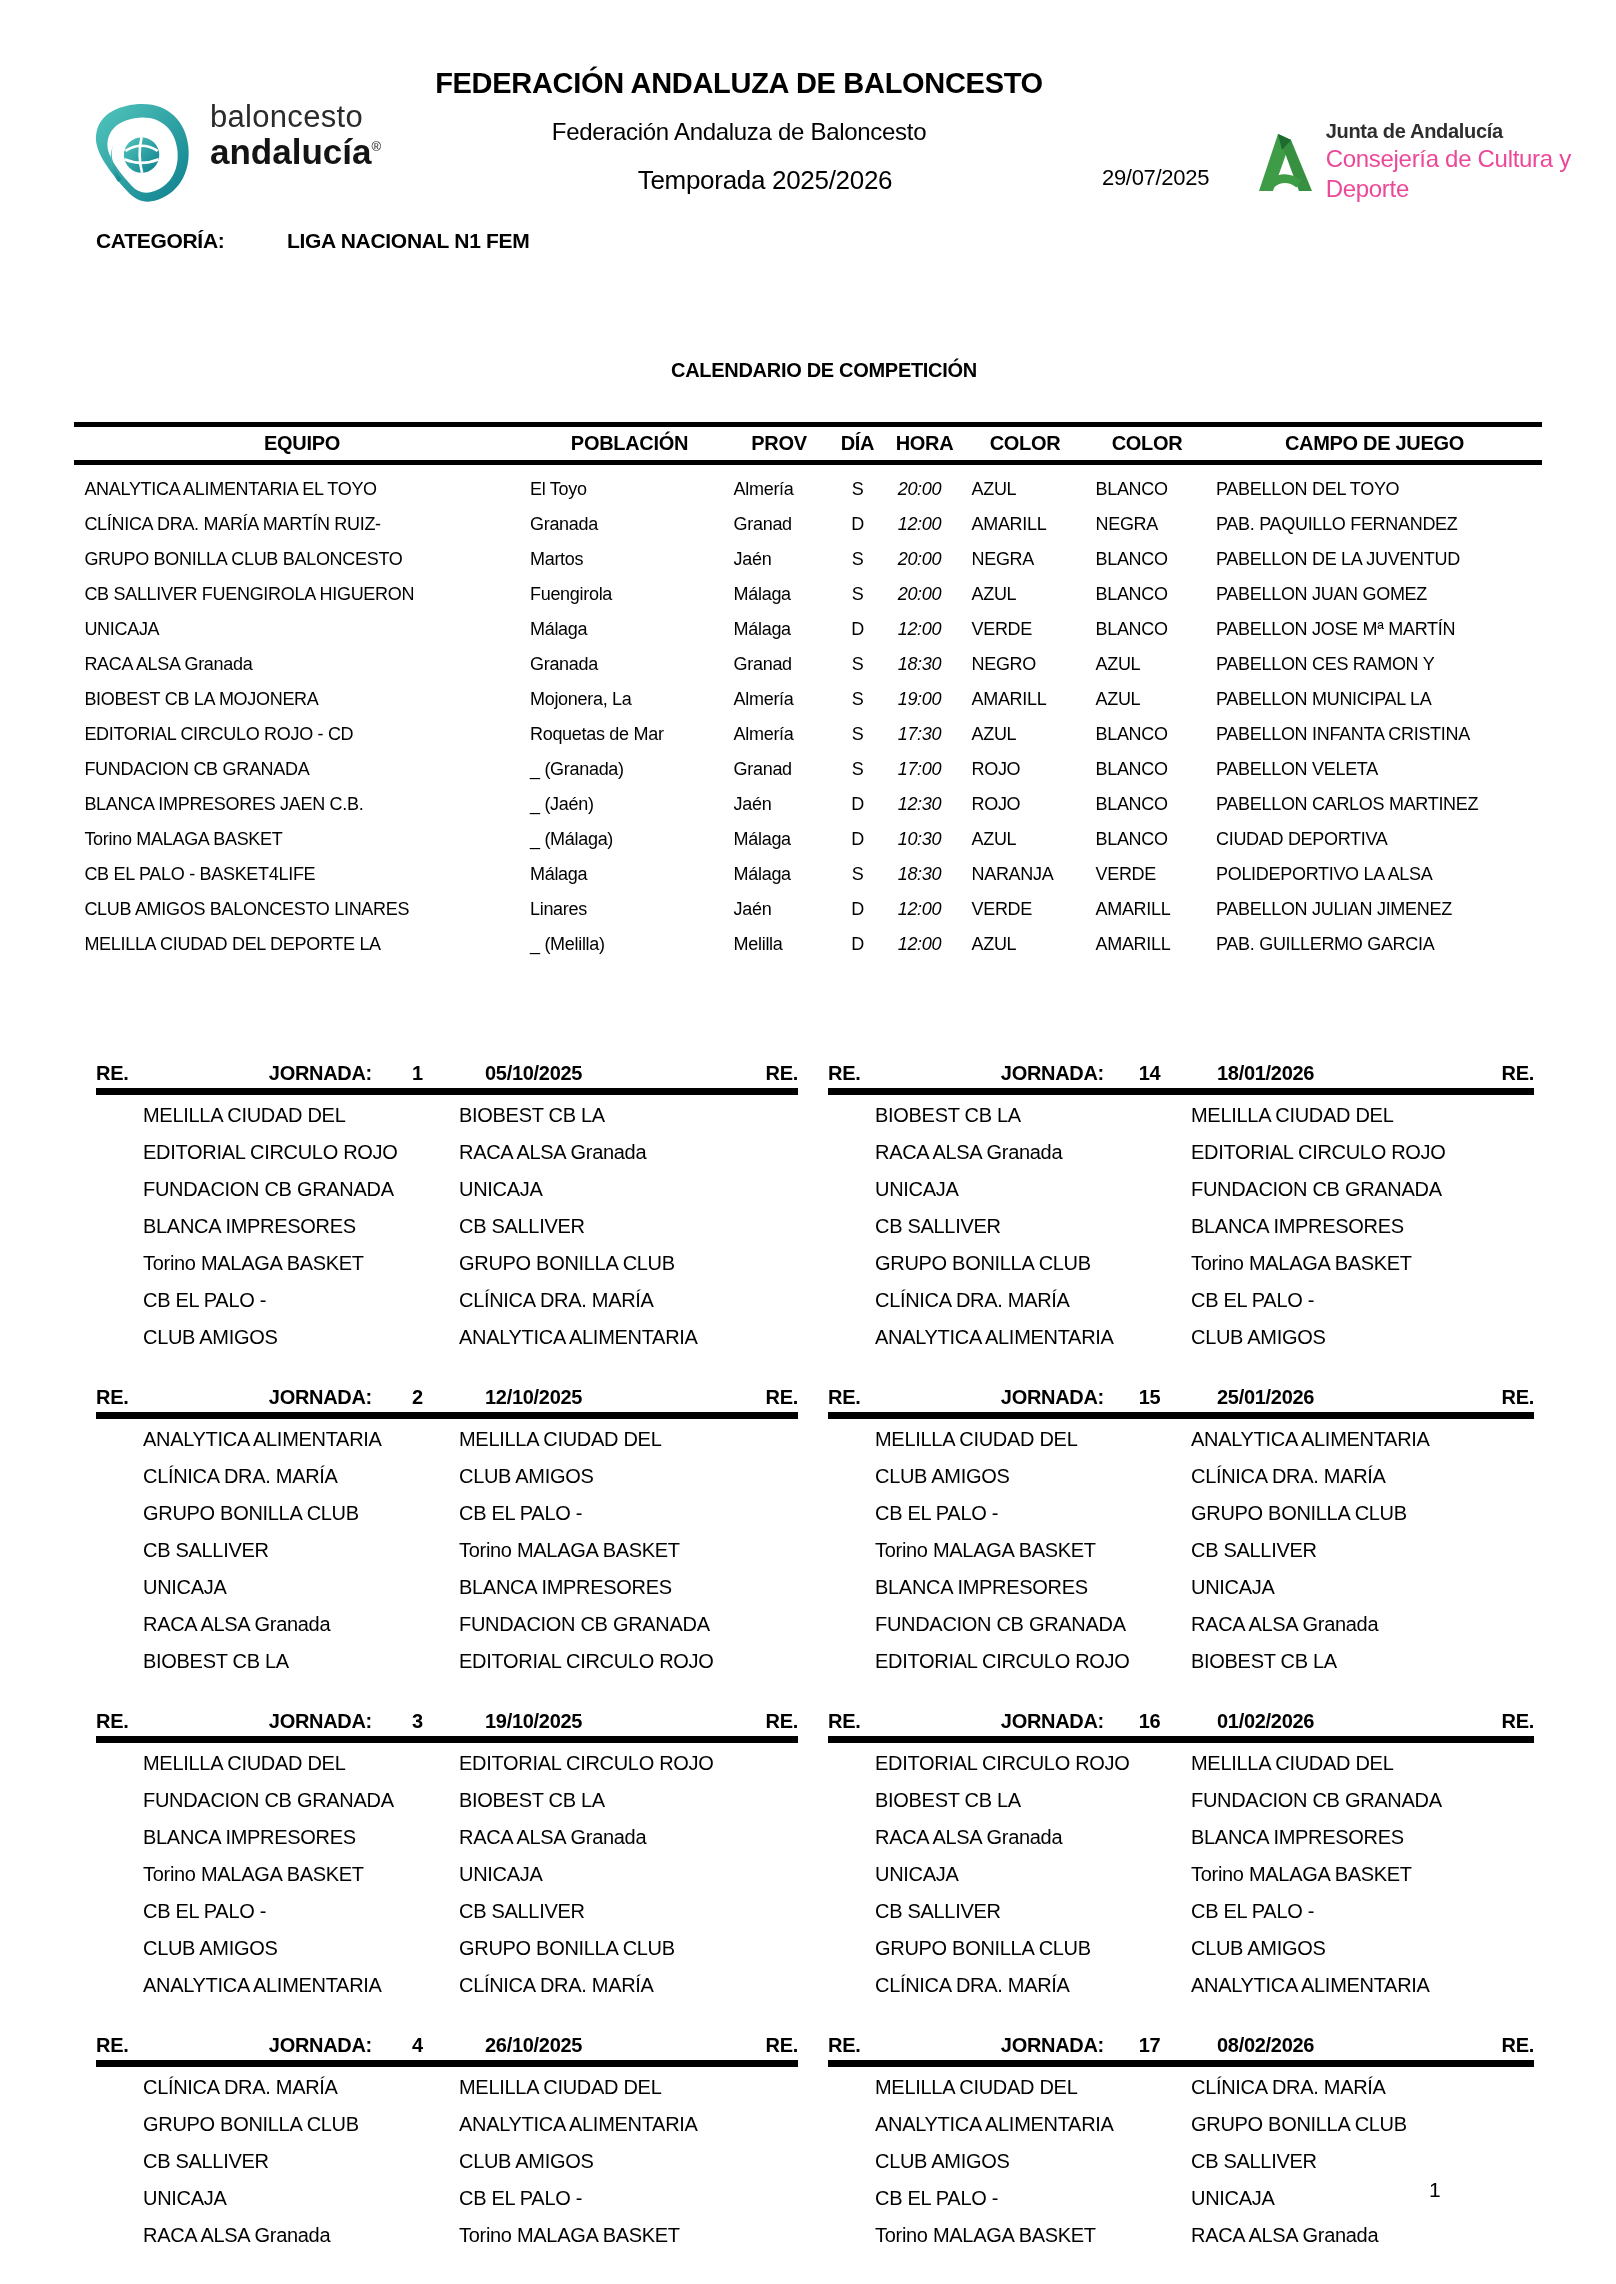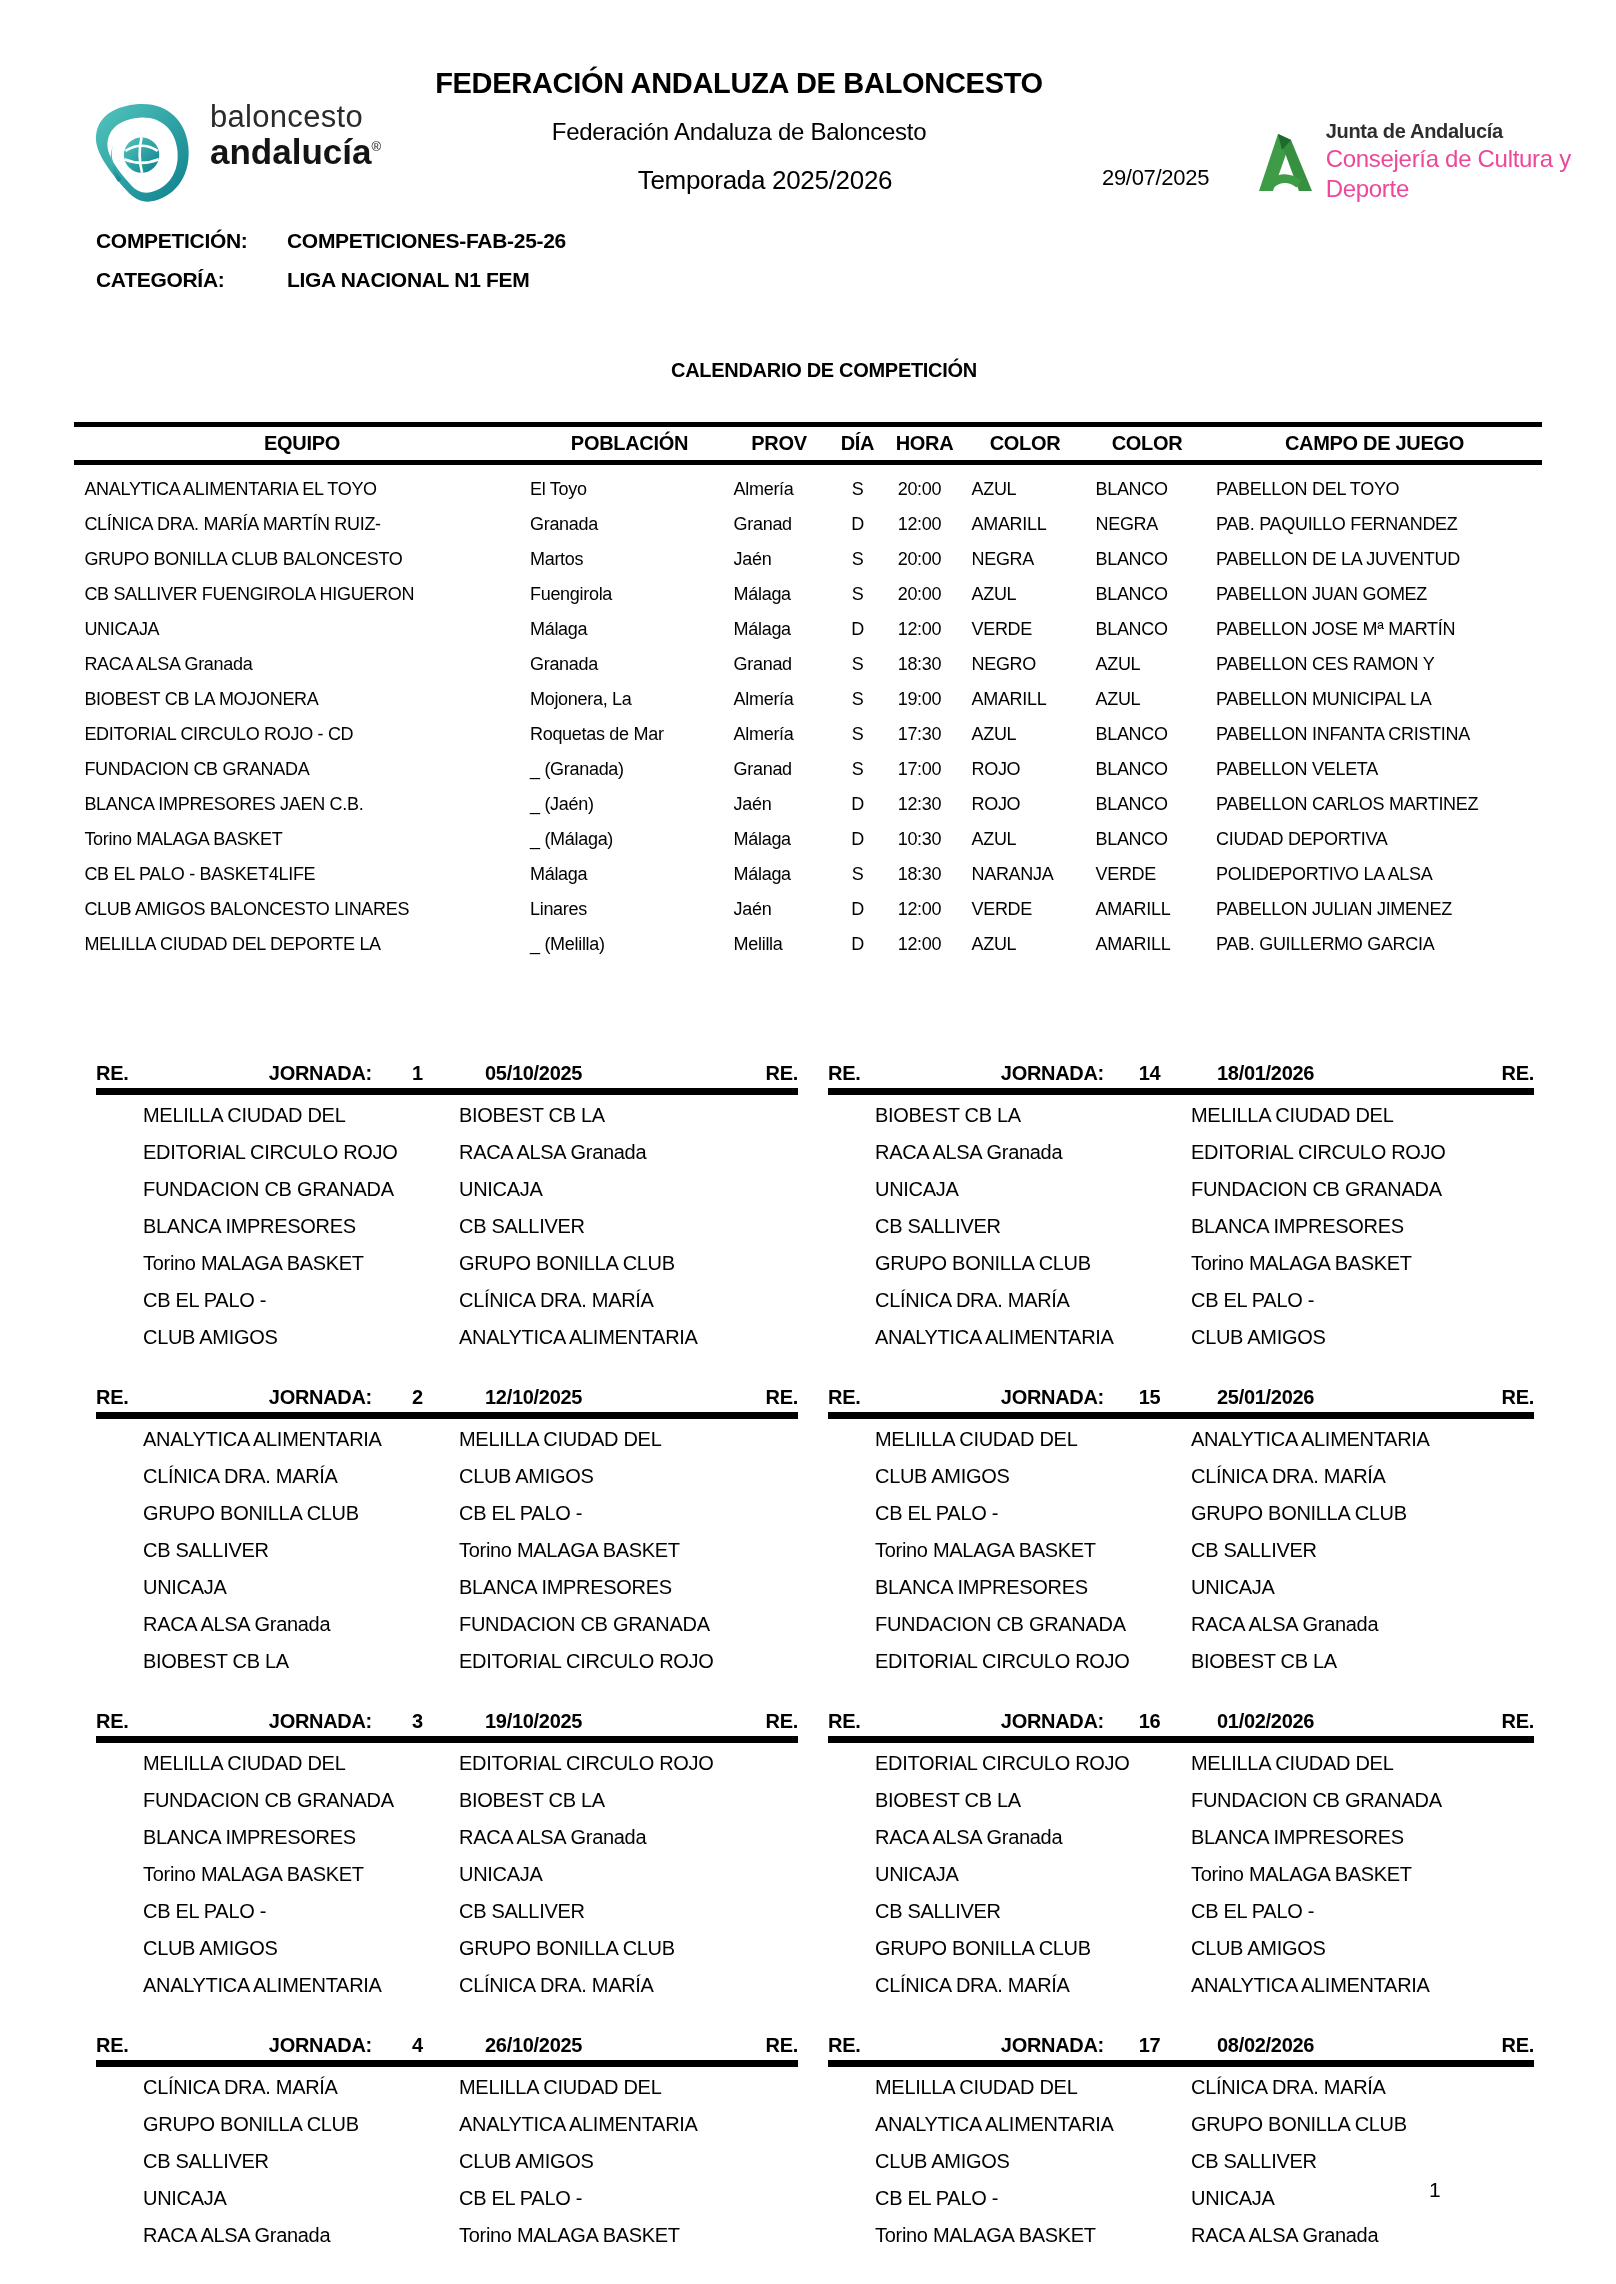--- a/index.html
+++ b/index.html
@@ -46,21 +46,21 @@
   
   .teams { position:absolute; left:74px; top:422px; width:1468px; border-top:5.9px solid #000; }
   .trow  { display:grid; grid-template-columns:456px 199px 100px 57px 77px 124px 120px 1fr;
            align-items:center; }
   .thead { height:38px; font-size:20px; font-weight:700; border-bottom:5.9px solid #000; }
   .thead .c { text-align:center; }
   .team-row { height:35px; font-size:18px; }
   .team-row .c1 { padding-left:10.4px; }
   .team-row .c3 { padding-left:4.6px; }
   .team-row .c4 { text-align:center; }
-  .team-row .c5 { padding-left:11.7px; }
+  .team-row .c5 { padding-left:11.7px;font-style:italic; }
   .team-row .c6 { padding-left:8.5px; }
   .team-row .c7 { padding-left:8.5px; }
   .team-row .c8 { padding-left:9px; }
   .tbody .team-row:first-child { margin-top:6.5px; }
 
   
   .jgrid { position:absolute; left:96px; top:1062px;
            display:grid; grid-template-columns:702px 706px; column-gap:17.6px; row-gap:10.4px;gap:30px; }
   .jblock { }
   .jheader { display:flex; align-items:baseline; height:26px; font-size:20px; font-weight:700; }
@@ -122,24 +122,20 @@
       </svg>
     </span>
     <div class="junta-text">
       <div class="junta1">Junta de Andalucía</div>
       <div class="junta2">Consejería de Cultura y Deporte</div>
     </div>
   </div>
 
   <div class="info">
     <div class="info-row">
-      <span class="info-label">COMPETICIÓN:</span>
-      <span class="info-value">COMPETICIONES-FAB-25-26</span>
-    </div>
-    <div class="info-row">
       <span class="info-label">CATEGORÍA:</span>
       <span class="info-value">LIGA NACIONAL N1 FEM</span>
     </div>
   </div>
 
   <div class="cal-title">CALENDARIO DE COMPETICIÓN</div>
 
   <div class="teams">
     <div class="trow thead">
       <div class="c">EQUIPO</div>

